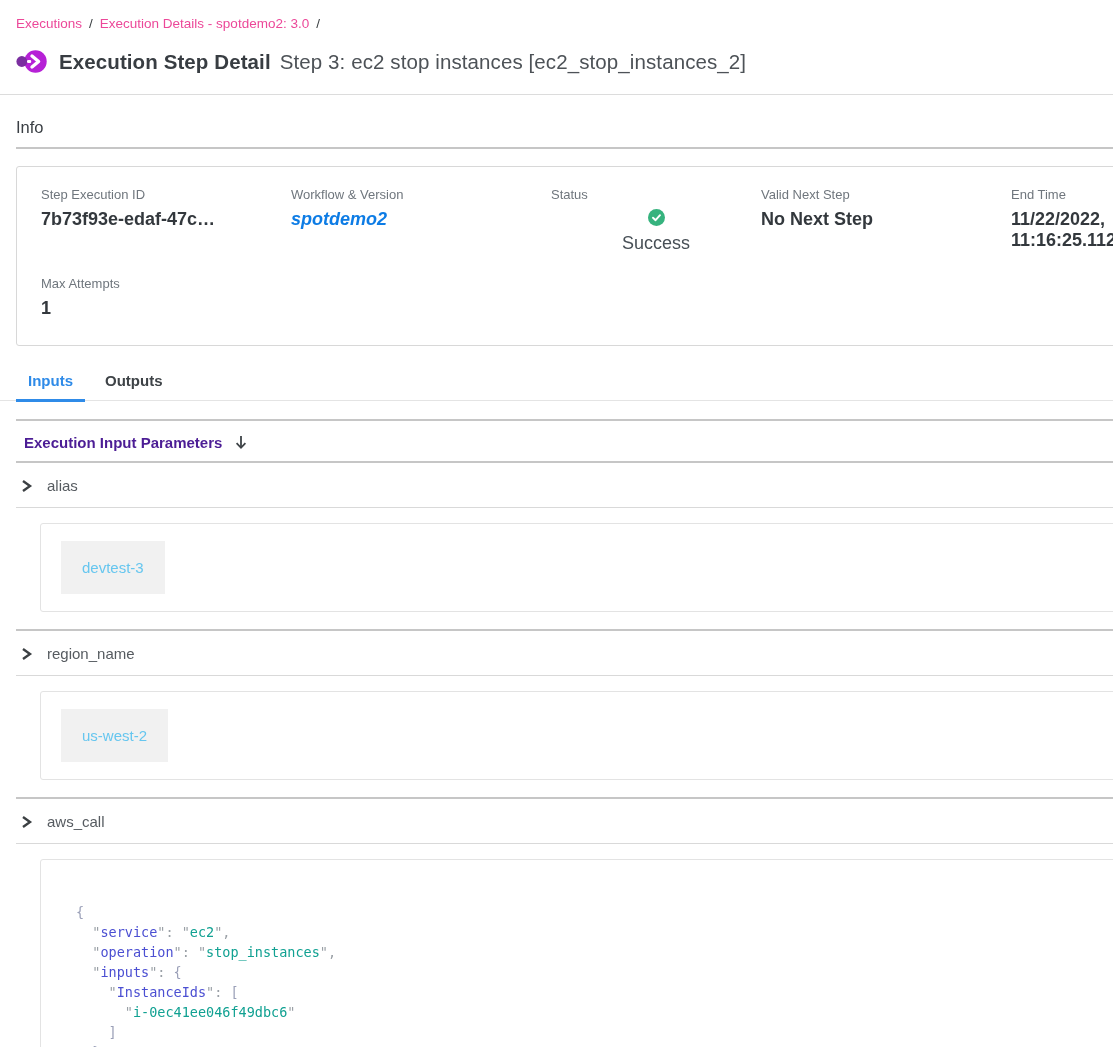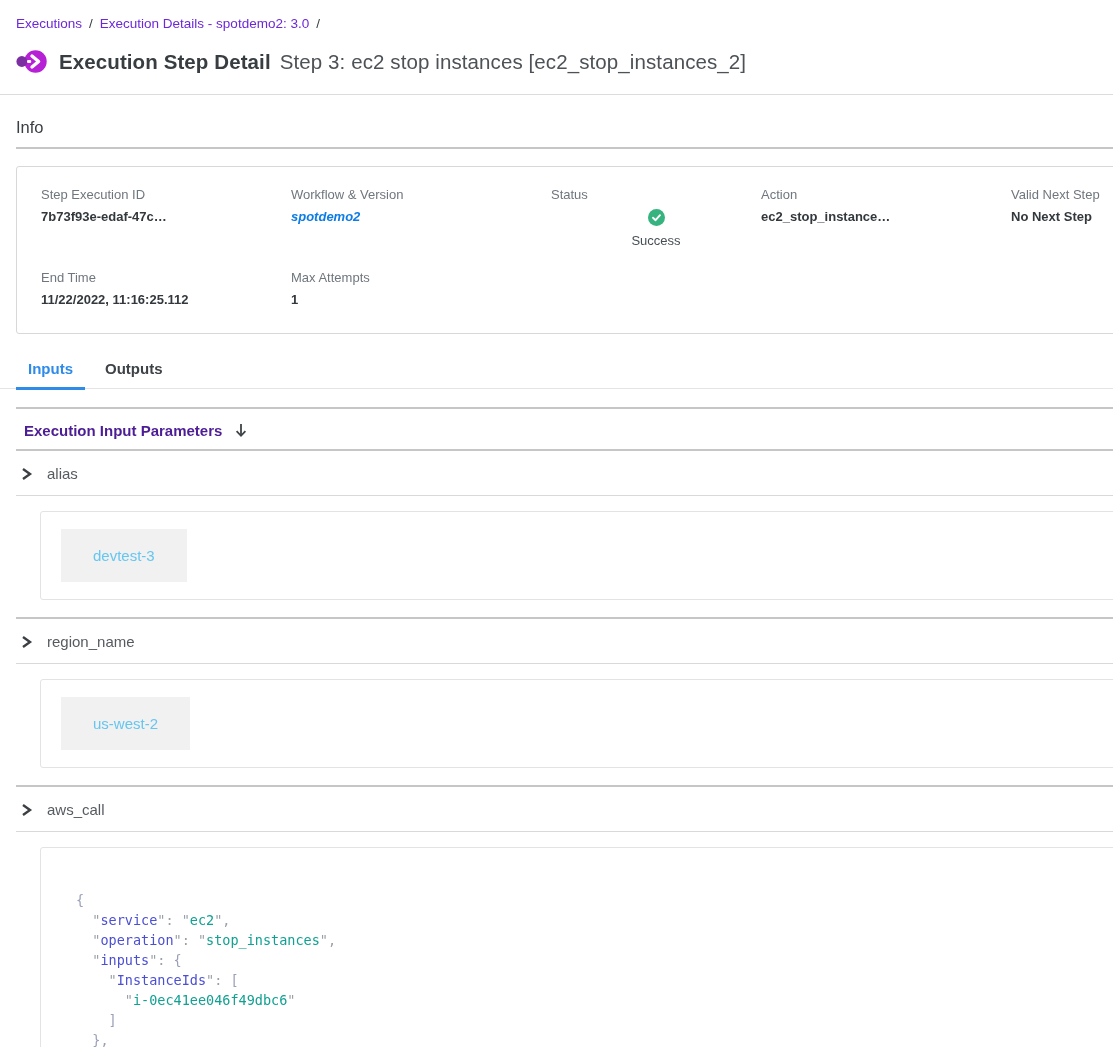--- a/index.html
+++ b/index.html
@@ -1,21 +1,21 @@
 <!DOCTYPE html>
 <html><head>
 <meta charset="utf-8">
 <style>
   * { box-sizing: border-box; margin: 0; padding: 0; }
   html, body { width: 1113px; height: 1047px; overflow: hidden; background: #fff; }
   body { font-family: "Liberation Sans", sans-serif; color: #3e4347; }
 
   
   .breadcrumb { padding: 16px 0 0 16px; font-size: 13.5px; display: flex; gap: 7px; align-items: baseline; }
-  .breadcrumb a { color: #6d28d9; text-decoration: none; cursor: pointer; }
+  .breadcrumb a { color: #ec4899; text-decoration: none; cursor: pointer; }
   .breadcrumb .sep { color: #3c4043; }
 
   
   .title-row { display: flex; align-items: center; margin: 15px 0 8px 16px; }
   .logo { width: 31px; height: 31px; flex: 0 0 auto; margin-right: 12px; }
   .title-row h1 { font-size: 20.5px; font-weight: 700; color: #383d42; letter-spacing: .1px; }
   .title-row .subtitle { font-weight: 400; color: #4d5257; margin-left: 9px; }
   .title-rule { border: none; border-top: 1px solid #dcdcdc; margin-top: 17px; }
 
   
@@ -25,21 +25,21 @@
   .info-rule { margin-top: 10px; }
 
   .info-card {
     margin: 17px 0 0 16px; width: 1120px;
     border: 1px solid #d8d8d8; border-radius: 3px;
     padding: 20px 0 26px 24px;
     display: grid; grid-template-columns: 250px 260px 210px 250px 1fr; row-gap: 22px;
     background: #fff;
   }
   .field .flabel { font-size: 13px; color: #6f767d; }
-  .field .fvalue { margin-top: 7px; font-size: 13px; font-weight: 700; color: #33383d; }
+  .field .fvalue { margin-top: 7px; font-size: 18px; font-weight: 700; color: #33383d; }
   .field .fvalue a { color: #0d7ce5; text-decoration: none; cursor: pointer; font-style: italic; }
   .status-val { display: flex; align-items: center; gap: 7px; font-weight: 500 !important; color: #474f56 !important; flex-direction: column; }
   .check-icon { width: 17px; height: 17px; }
 
   
   .tabs { display: flex; align-items: flex-end; gap: 8px; padding-left: 16px; margin-top: 26px; border-bottom: 1px solid #e4e4e4; }
   .tab { font-size: 15px; font-weight: 600; padding: 0 12px 10px; border-bottom: 3px solid transparent; margin-bottom: -2px; color: #3e4347; cursor: pointer; }
   .tab.active { color: #2f8be8; border-bottom-color: #2f8be8; }
   .tabs-rule { margin-top: 18px; }
 
@@ -51,21 +51,21 @@
   
   .section-row { display: flex; align-items: center; padding: 14px 13px 13px 20px; cursor: pointer; }
   .chev { width: 13px; height: 14px; flex: 0 0 auto; }
   .section-name { margin-left: 14px; font-size: 15px; color: #565b60; }
 
   .content-box {
     margin: 15px 0 17px 40px; width: 1090px;
     border: 1px solid #e3e3e3; border-radius: 3px; background: #fff;
     padding: 17px 0 17px 20px;
   }
-  .chip { display: inline-block; background: #f1f1f1; padding: 18px 32px; font-size: 15px; color: #66c6ef; }
+  .chip { display: inline-block; background: #f1f1f1; padding: 18px 21px; font-size: 15px; color: #66c6ef; }
 
   
   .code-box {
     margin: 15px 0 0 40px; width: 1090px; height: 280px;
     border: 1px solid #e3e3e3; border-radius: 3px; background: #fff;
     padding: 42px 0 0 35px;
   }
   .code { font-family: "DejaVu Sans Mono", monospace; font-size: 13.5px; line-height: 20px; }
   .code-line { white-space: pre; }
   .tk-p { color: #9aa0a6; }
@@ -110,24 +110,20 @@
   </div>
   <div class="field">
     <div class="flabel">Status</div>
     <div class="fvalue status-val">
       <svg class="check-icon" viewBox="0 0 17 17">
         <circle cx="8.5" cy="8.5" r="8.5" fill="#36b37e"></circle>
         <path d="M5 8.7 L7.6 11.2 L12 6.2" stroke="#ffffff" stroke-width="1.9" fill="none" stroke-linecap="round" stroke-linejoin="round"></path>
       </svg>
       <span>Success</span>
     </div>
-  </div>
-  <div class="field">
-    <div class="flabel">Action</div>
-    <div class="fvalue">ec2_stop_instance…</div>
   </div>
   <div class="field">
     <div class="flabel">Valid Next Step</div>
     <div class="fvalue">No Next Step</div>
   </div>
   <div class="field">
     <div class="flabel">End Time</div>
     <div class="fvalue">11/22/2022, 11:16:25.112</div>
   </div>
   <div class="field">

